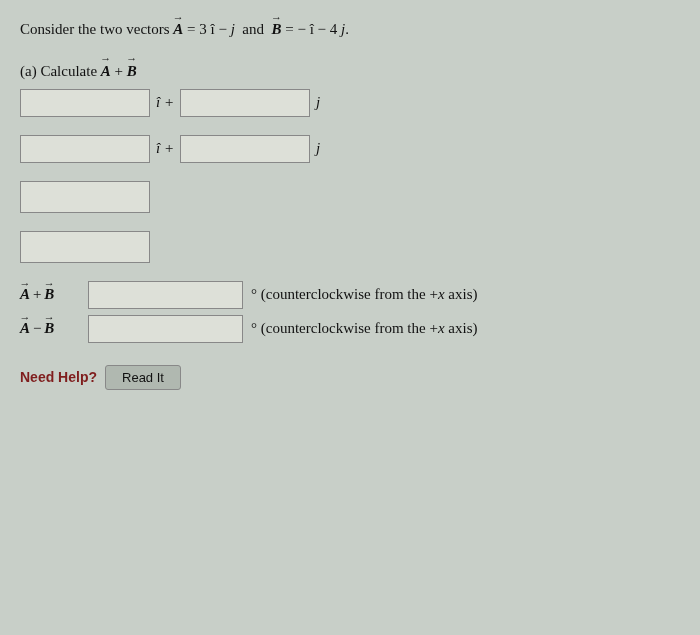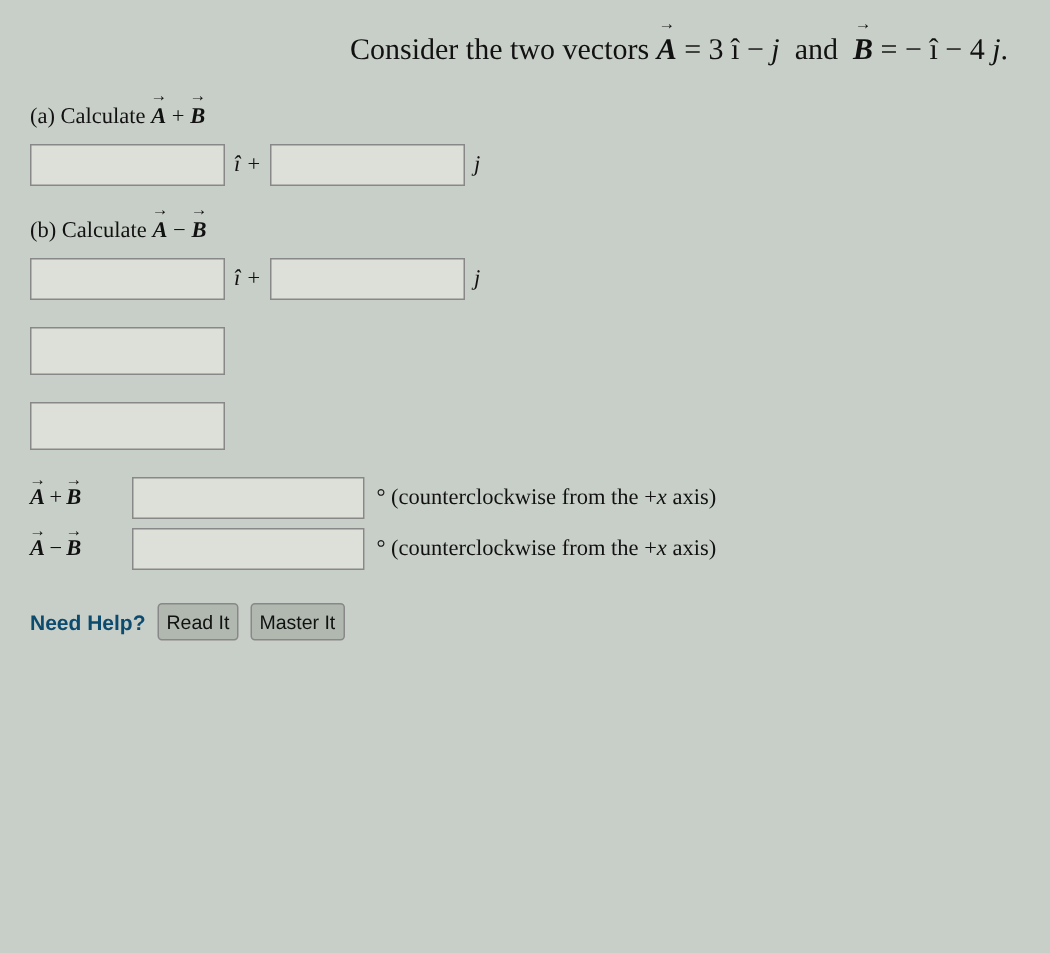--- a/index.html
+++ b/index.html
@@ -8,24 +8,23 @@
       background-color: #c8cfc8;
       font-family: Georgia, 'Times New Roman', serif;
       font-size: 15px;
       color: #111;
       width: 700px;
       min-height: 635px;
       padding: 18px 28px 20px 20px;
     }
 
     .problem-text {
-      font-size: 20px;
+      font-size: 15px;
       margin-bottom: 18px;
       line-height: 1.5;
-      text-align: right;
     }
 
     .part {
       margin-bottom: 18px;
     }
 
     .part-label {
       margin-bottom: 6px;
       font-size: 15px;
       line-height: 1.6;
@@ -113,31 +112,31 @@
     }
 
     .need-help-bar {
       display: flex;
       align-items: center;
       gap: 8px;
       margin-top: 22px;
     }
 
     .need-help-text {
-      color: #0c4a6e;
+      color: #7f1d1d;
       font-size: 14px;
       font-weight: bold;
       font-family: Arial, sans-serif;
     }
 
     .help-button {
       background: #b0b8b0;
       border: 1px solid #888;
       border-radius: 3px;
-      padding: 4px 5px;
+      padding: 4px 16px;
       font-size: 13px;
       font-family: Arial, sans-serif;
       cursor: pointer;
       color: #111;
     }
 
     
     .vl {
       font-weight: bold;
       font-style: italic;
@@ -164,26 +163,20 @@
   </div>
   <div class="input-row">
     <input class="answer-input" type="text" value="" style="">
     <span class="unit-label">î +</span>
     <input class="answer-input" type="text" value="" style="">
     <span class="unit-label" style="font-style:italic">j</span>
   </div>
 </div>
 
 <div class="part">
-  <div class="part-label">
-    (b) Calculate 
-    <span class="vec"><span class="vl">A</span></span>
-    −
-    <span class="vec"><span class="vl">B</span></span>
-  </div>
   <div class="input-row">
     <input class="answer-input" type="text" value="" style="">
     <span class="unit-label">î +</span>
     <input class="answer-input" type="text" value="" style="">
     <span class="unit-label" style="font-style:italic">j</span>
   </div>
 </div>
 
 <div class="part">
   <div class="input-row">
@@ -216,14 +209,13 @@
       <span class="vec"><span class="vl">B</span></span>
     </span>
     <input class="answer-input-wide" type="text" value="" style="">
     <span>° (counterclockwise from the +<span style="font-style:italic">x</span> axis)</span>
   </div>
 </div>
 
 <div class="need-help-bar">
   <span class="need-help-text">Need Help?</span>
   <button class="help-button">Read It</button>
-  <button class="help-button">Master It</button>
 </div>
 
 </body></html>

